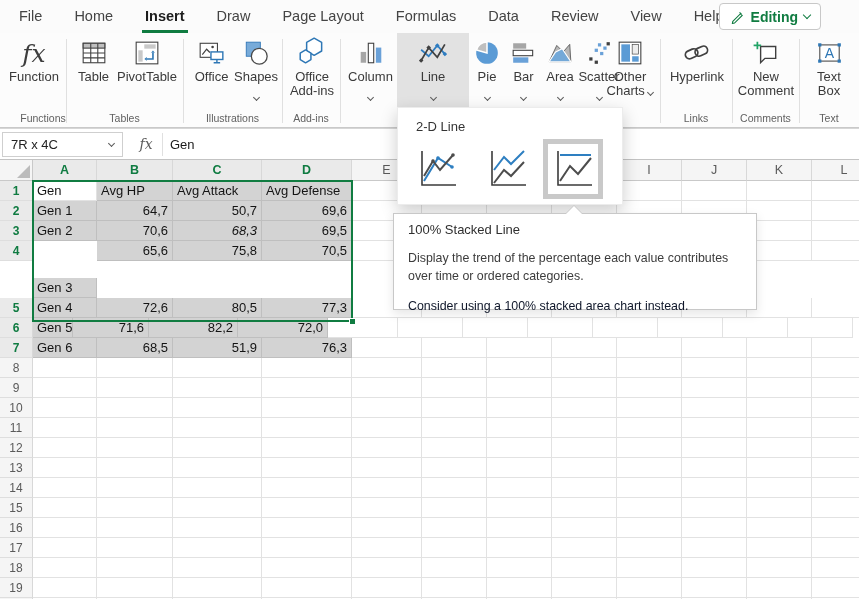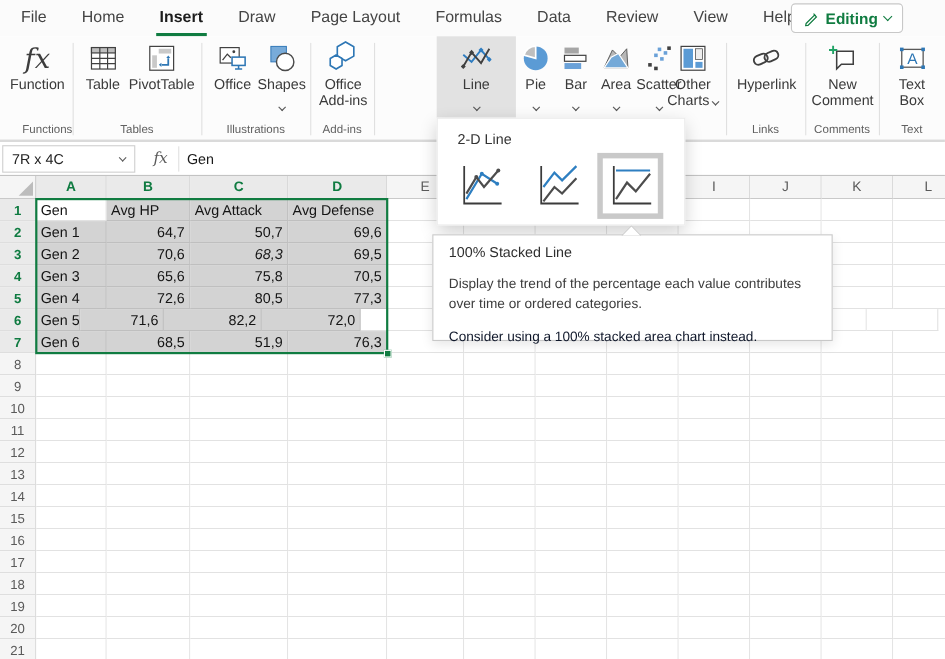--- a/index.html
+++ b/index.html
@@ -154,20 +154,31 @@
           <svg width="30" height="30" viewBox="0 0 28 28">
         <path d="M16,2 L23,6 V14 L16,18 L9,14 V6 Z" fill="#fff" stroke="#2e77b5" stroke-width="1.4" stroke-linejoin="round"></path>
         <path d="M8,13 L13,16 V22 L8,25 L3,22 V16 Z" fill="#fff" stroke="#2e77b5" stroke-width="1.4" stroke-linejoin="round"></path>
           </svg>
         </div>
       <div class="rlabel">Office</div>
       <div class="rlabel" style="margin-top:0;">Add-ins</div>
     </div>
     <div class="rsep" style="left:340px;"></div>
 
+    <div class="rbtn" style="left:344px;width:53px;">
+      <div class="ric">
+          <svg width="26" height="26" viewBox="0 0 24 24">
+        <rect x="2.5" y="11" width="5" height="10" fill="#a6a6a6"></rect>
+        <rect x="9.5" y="3" width="5" height="18" fill="#fff" stroke="#404040"></rect>
+        <rect x="16.5" y="7" width="5" height="14" fill="#6aa1d8"></rect>
+          </svg>
+        </div>
+      <div class="rlabel">Column</div>
+      <div class="rchev"><span class="chev"></span></div>
+    </div>
     <div class="rbtn hl" style="left:397px;width:72px;">
       <div class="ric">
           <svg width="28" height="26" viewBox="0 0 26 24">
         <polyline points="2,9 9,15 17,5 24,13" fill="none" stroke="#2e7cc0" stroke-width="1.6"></polyline>
         <polyline points="2,19 9,7 17,16 24,4" fill="none" stroke="#404040" stroke-width="1.6"></polyline>
         <rect x="7.5" y="5.5" width="3" height="3" transform="rotate(45 9 7)" fill="#404040"></rect>
         <rect x="15.5" y="3.5" width="3" height="3" transform="rotate(45 17 5)" fill="#2e7cc0"></rect>
         <rect x="22.5" y="11.5" width="3" height="3" transform="rotate(45 24 13)" fill="#2e7cc0"></rect>
         <rect x="0.5" y="17.5" width="3" height="3" transform="rotate(45 2 19)" fill="#404040"></rect>
           </svg>
@@ -350,21 +361,21 @@
         <div class="cell" style="width: 65px;"></div>
         <div class="cell" style="width: 65px;"></div>
         <div class="cell" style="width: 65px;"></div>
         <div class="cell" style="width: 65px;"></div>
         <div class="cell" style="width: 65px;"></div>
         <div class="cell" style="width: 65px;"></div>
         <div class="cell" style="width: 65px;"></div>
       </div>
       <div class="grow">
         <div class="rhdr selhdr">4</div>
-        <div class="cell gray" style="width: 64px;">Gen 3</div>
+        <div class="cell gray" style="width: 64px; margin-top: 37px;">Gen 3</div>
         <div class="cell num gray" style="width: 76px;">65,6</div>
         <div class="cell num gray" style="width: 89px;">75,8</div>
         <div class="cell num gray" style="width: 90px;">70,5</div>
         <div class="cell" style="width: 70px;"></div>
         <div class="cell" style="width: 65px;"></div>
         <div class="cell" style="width: 65px;"></div>
         <div class="cell" style="width: 65px;"></div>
         <div class="cell" style="width: 65px;"></div>
         <div class="cell" style="width: 65px;"></div>
         <div class="cell" style="width: 65px;"></div>

